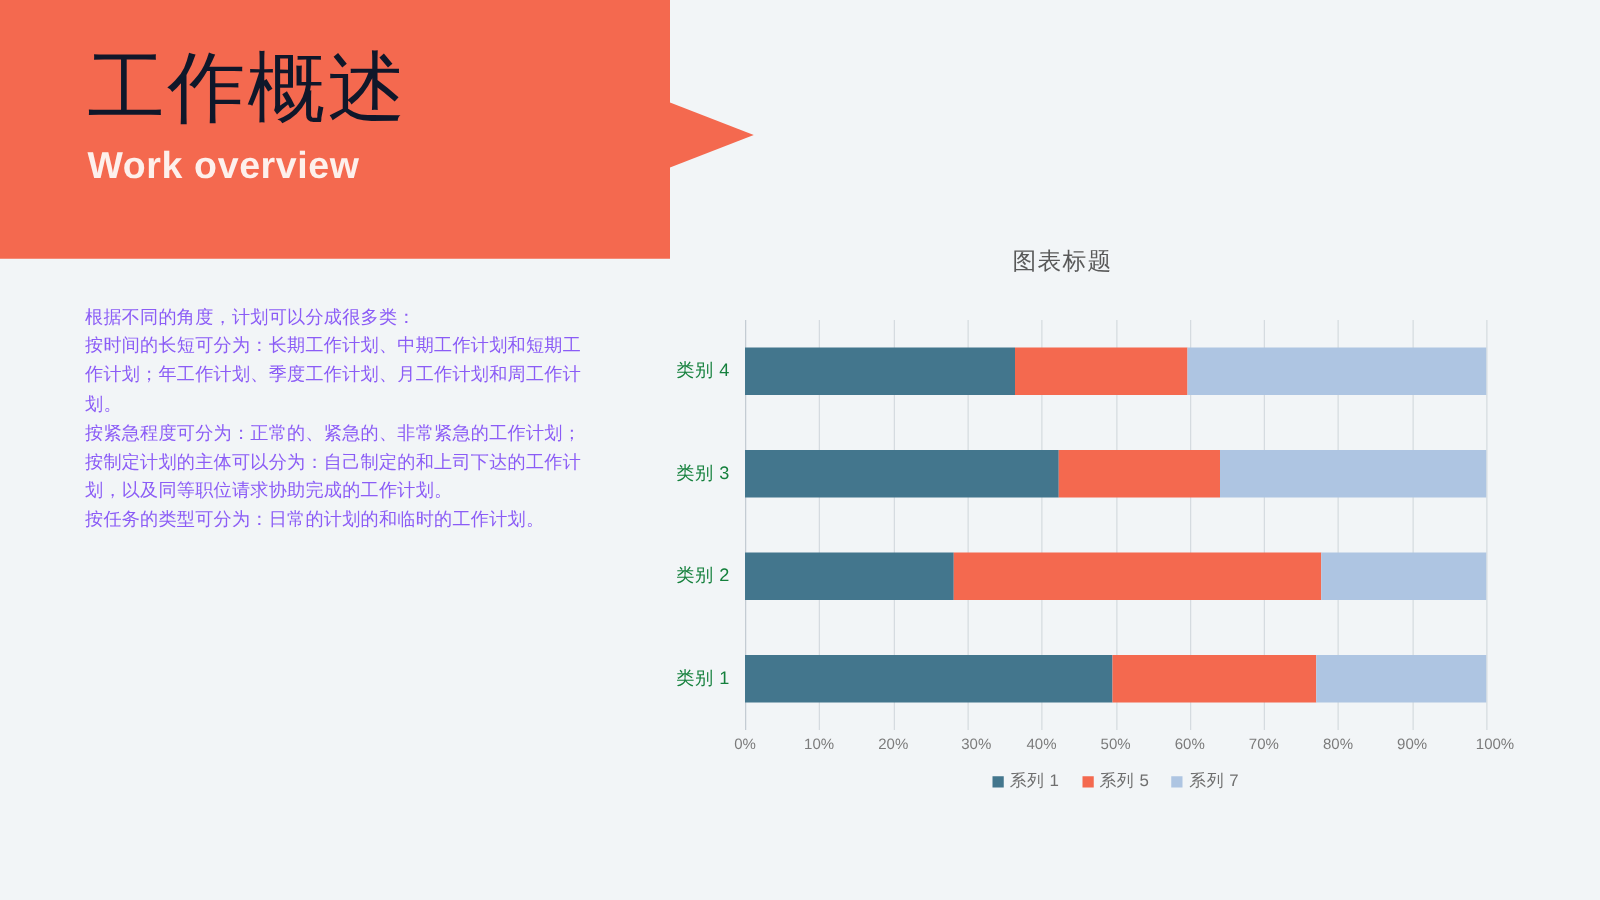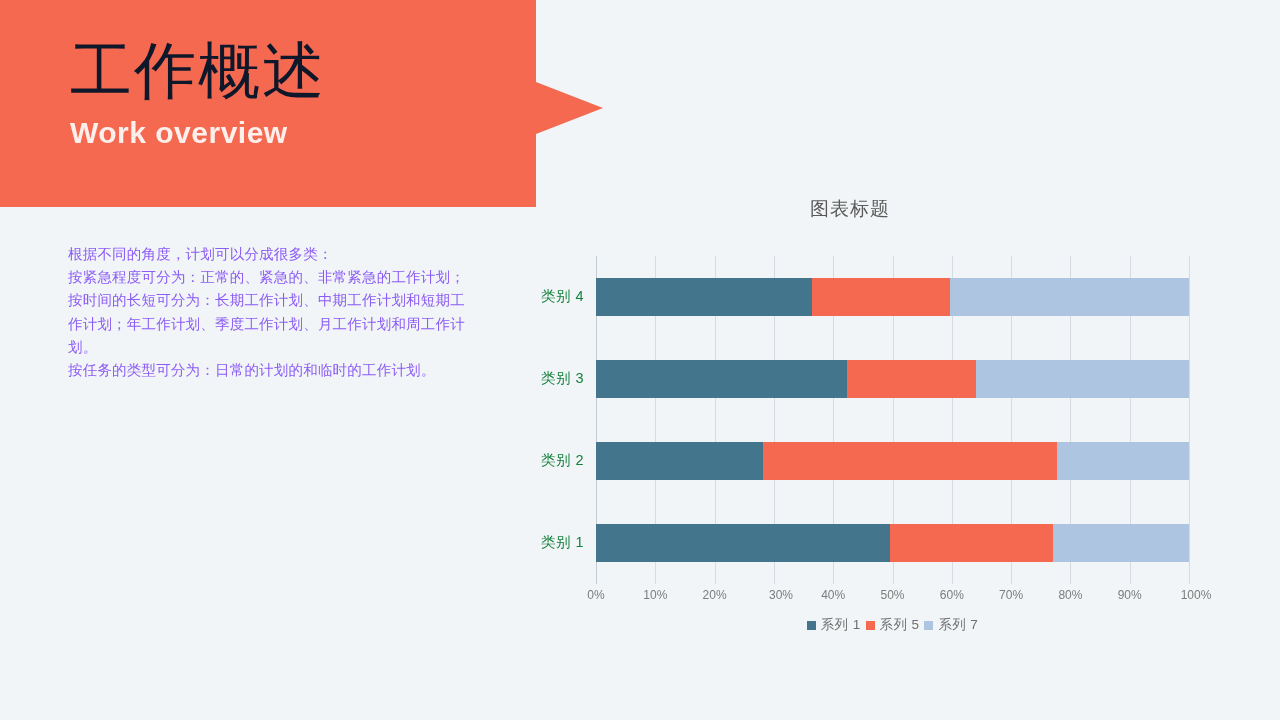--- a/index.html
+++ b/index.html
@@ -163,21 +163,21 @@
   }
 
   #legend {
     position: absolute;
     left: 96px;
     top: 420px;
     width: 593px;
     display: flex;
     justify-content: center;
     align-items: center;
-    gap: 5px;
+    gap: 18px;
   }
   .legend-item {
     display: flex;
     align-items: center;
     gap: 5px;
     font-size: 13.5px;
     color: #6f6f6f;
     letter-spacing: 0.4px;
   }
   .legend-swatch {
@@ -192,22 +192,23 @@
 <div id="header-banner">
   <div id="title-block">
     <div id="page-title">工作概述</div>
     <div id="page-subtitle">Work overview</div>
   </div>
 </div>
 <div id="banner-pointer"></div>
 
 <div id="body-copy">
   <p>根据不同的角度，计划可以分成很多类：</p>
+  <p>按时间的长短可分为：长期工作计划、中期工作计划和短期工作计划；年工作计划、季度工作计划、月工作计划和周工作计划。</p>
   <p>按紧急程度可分为：正常的、紧急的、非常紧急的工作计划；</p>
-  <p>按时间的长短可分为：长期工作计划、中期工作计划和短期工作计划；年工作计划、季度工作计划、月工作计划和周工作计划。</p>
+  <p>按制定计划的主体可以分为：自己制定的和上司下达的工作计划，以及同等职位请求协助完成的工作计划。</p>
   <p>按任务的类型可分为：日常的计划的和临时的工作计划。</p>
 </div>
 
 <div id="chart-panel">
 
   <div id="chart-title">图表标题</div>
 
   <div id="y-labels">
       <div class="cat-label" style="top: 31px;">类别 4</div>
       <div class="cat-label" style="top: 113px;">类别 3</div>

